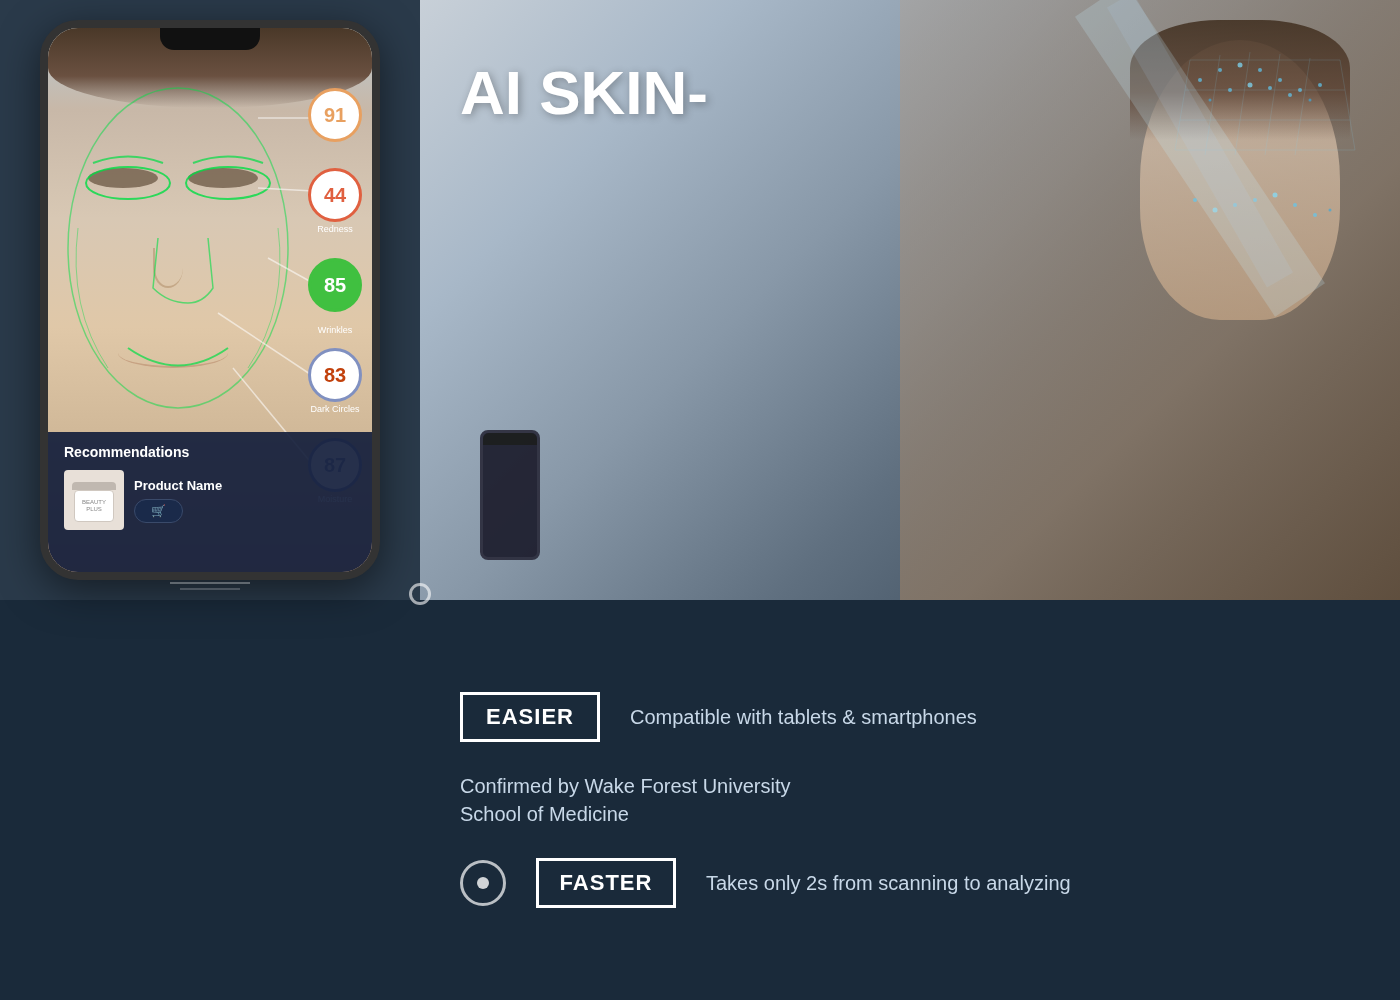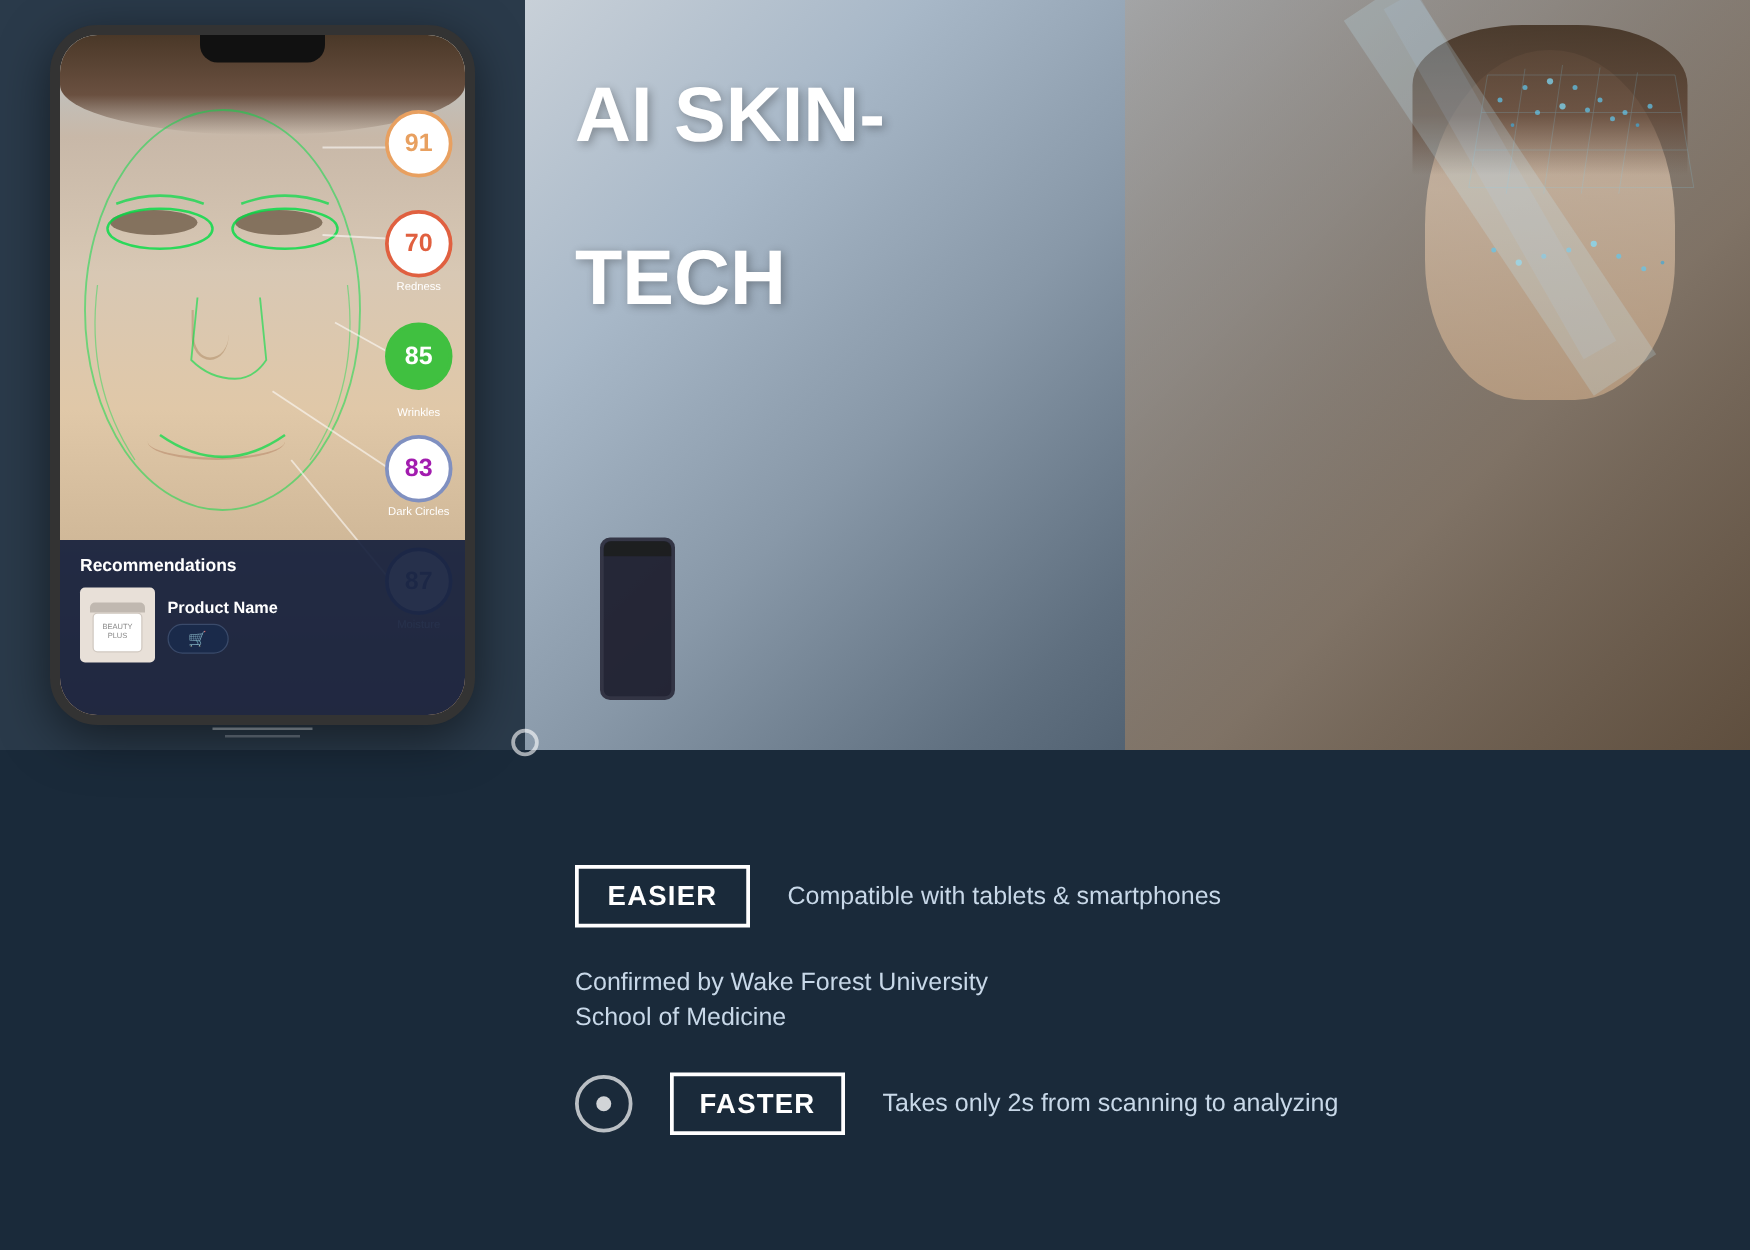--- a/index.html
+++ b/index.html
@@ -285,31 +285,31 @@
             <line x1="220" y1="230" x2="265" y2="255" stroke="rgba(255,255,255,0.7)" stroke-width="1.5" opacity="0.8"></line>
             <line x1="170" y1="285" x2="265" y2="348" stroke="rgba(255,255,255,0.7)" stroke-width="1.5" opacity="0.8"></line>
             <line x1="185" y1="340" x2="265" y2="437" stroke="rgba(255,255,255,0.7)" stroke-width="1.5" opacity="0.8"></line>
           </svg>
 
           <div class="score-badge badge-91">
             <div class="badge-circle" style="border-color:#e8a060;color:#e8a060;">91</div>
           </div>
 
           <div class="score-badge badge-93">
-            <div class="badge-circle" style="border-color:#e06040;color:#e06040;">70</div>
+            <div class="badge-circle" style="border-color:#e06040;color:#e06040;">44</div>
             <div class="badge-label">Redness</div>
           </div>
 
           <div class="score-badge badge-85">
             <div class="badge-circle" style="border-color:#40c040;background:#40c040;color:white;">85</div>
             <div class="badge-label">Wrinkles</div>
           </div>
 
           <div class="score-badge badge-83">
-            <div class="badge-circle" style="border-color:#8090c0;color:#a21caf;">83</div>
+            <div class="badge-circle" style="border-color:#8090c0;color:#c2410c;">83</div>
             <div class="badge-label">Dark Circles</div>
           </div>
 
           <div class="score-badge badge-87">
             <div class="badge-circle" style="border-color:#8090c0;color:#8090c0;">87</div>
             <div class="badge-label">Moisture</div>
           </div>
 
           <div class="phone-recommendations">
             <div class="rec-title">Recommendations</div>
@@ -398,21 +398,20 @@
     </div>
 
     <div style="position:absolute;left:60px;bottom:40px;width:60px;height:130px;background:#1a1a2a;border-radius:8px;border:3px solid #2a2a3a;opacity:0.9;">
       <div style="width:100%;height:12px;background:#111;border-radius:6px 6px 0 0;position:absolute;top:0;"></div>
     </div>
 
     <div class="hero-heading">
       <h1>
         <span>AI SKIN-</span><br>
         <br>
-        <span>TECH</span>
       </h1>
     </div>
   </div>
 
 </div>
 
 <div class="bottom-section">
 
   <div style="position:absolute;bottom:395px;left:420px;transform:translateX(-50%);">
     <div style="width:22px;height:22px;border-radius:50%;border:3px solid rgba(255,255,255,0.6);background:transparent;"></div>

